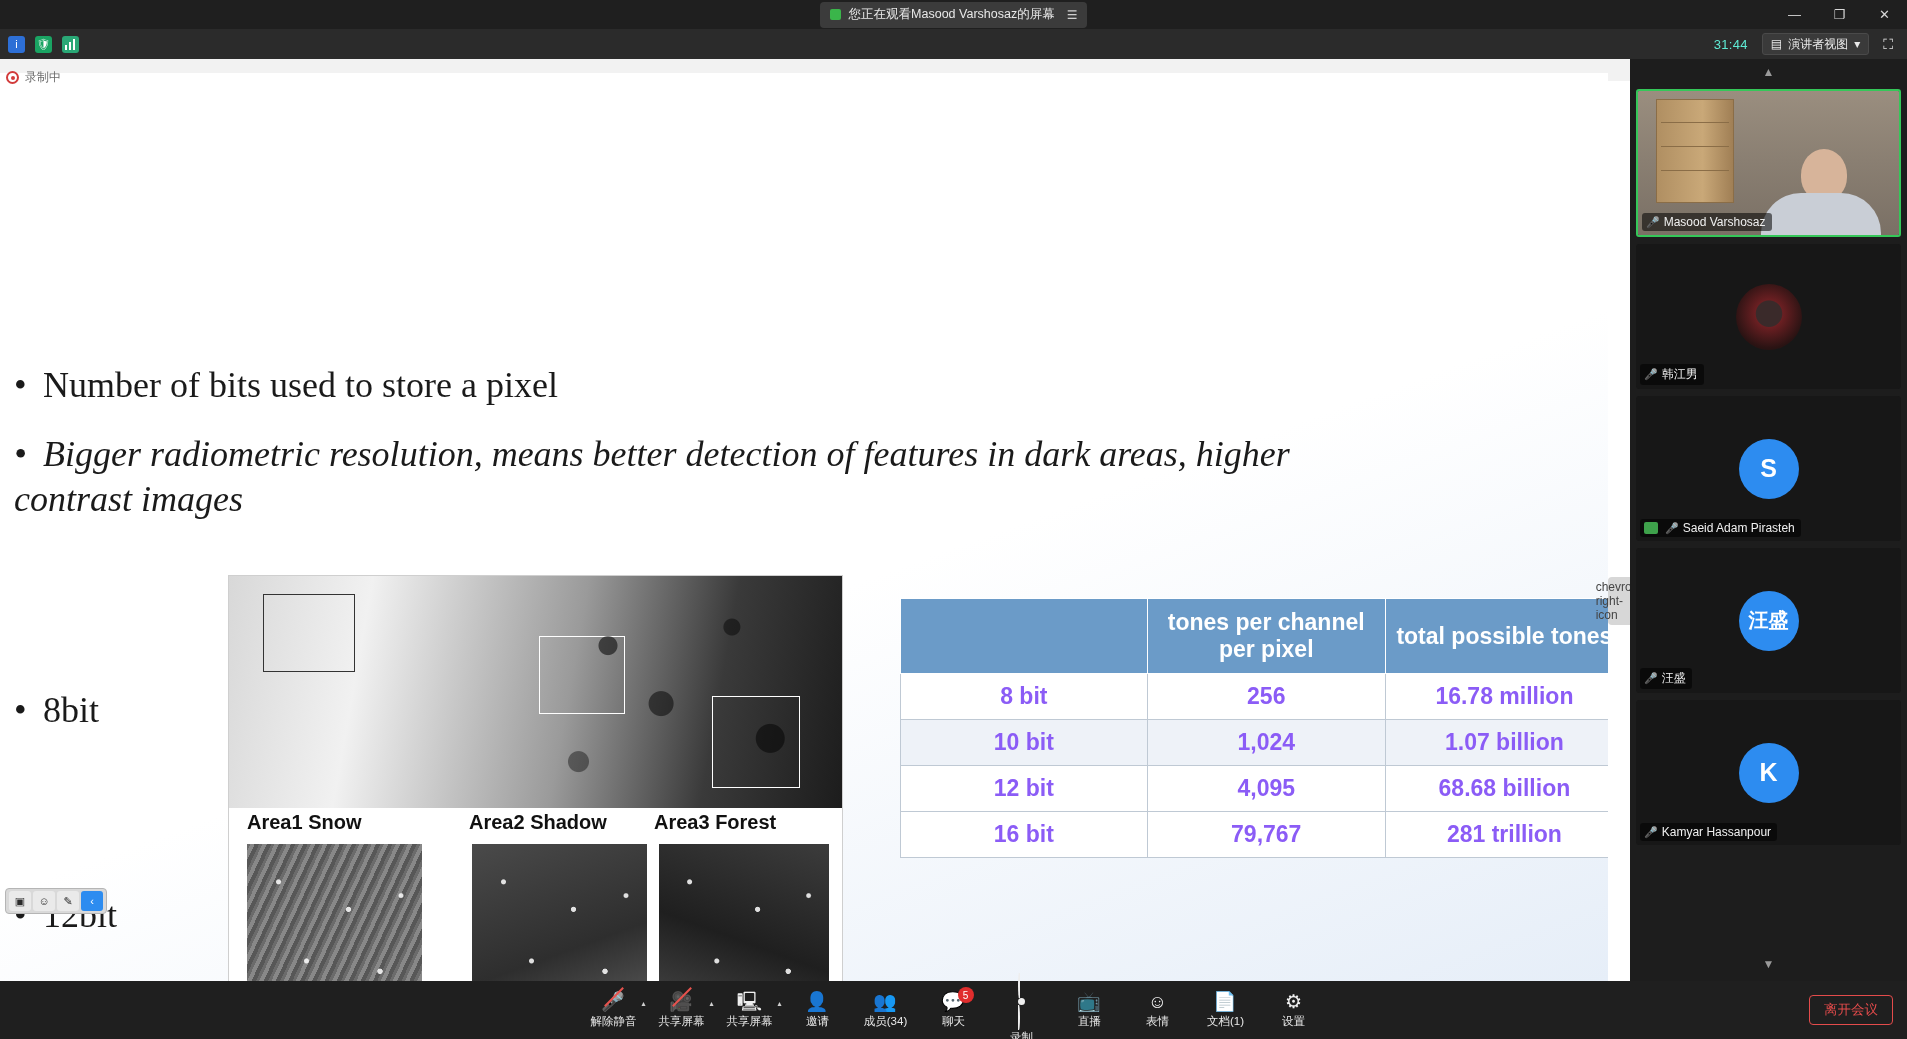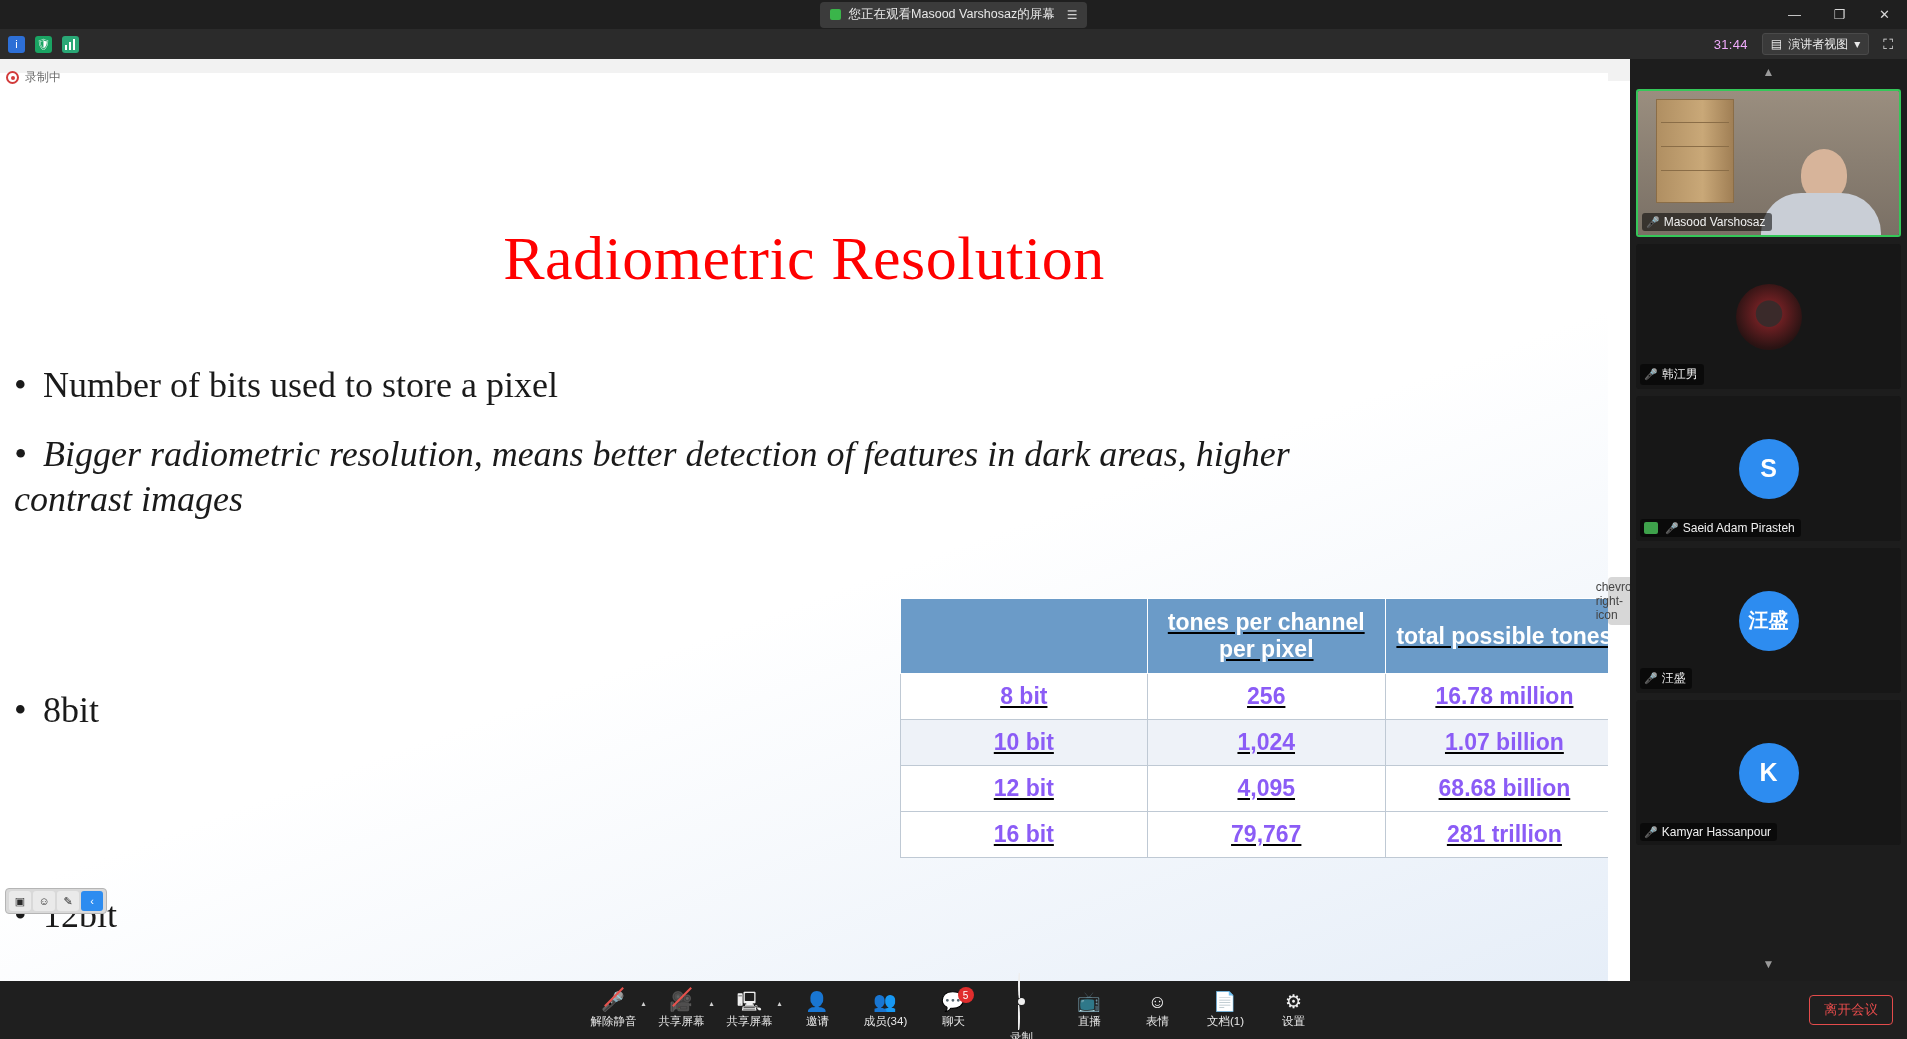--- a/index.html
+++ b/index.html
@@ -40,21 +40,21 @@
   .ic-sq { width: 17px; height: 17px; border-radius: 3px; display: flex; align-items: center;
            justify-content: center; font-size: 11px; color: #fff; }
   .ic-info { background: #2d6fd6; }
   .ic-shield { background: #1aa463; }
   .ic-bars { background: #2aa876; position: relative; }
   .ic-bars i { position: absolute; bottom: 3px; width: 2px; background: #fff; }
   .subbar-right {
     margin-left: auto; display: flex; align-items: center; gap: 14px; padding-right: 12px;
     color: #e2e2e2; font-size: 12.5px;
   }
-  .timer { font-size: 13px; color: #f0abfc; letter-spacing: .3px; }
+  .timer { font-size: 13px; color: #5eead4; letter-spacing: .3px; }
   .view-btn {
     display: flex; align-items: center; gap: 6px; background: #3a3a3a; border: 1px solid #4a4a4a;
     border-radius: 3px; height: 22px; padding: 0 8px; color: #eaeaea; font-size: 12px;
   }
   .fullscreen-ic { color: #e0e0e0; font-size: 14px; padding-right: 2px; }
 
   
   .stage {
     position: absolute; top: 59px; left: 0; width: 1630px; height: 922px;
     background: #ffffff;
@@ -134,21 +134,21 @@
       radial-gradient(circle at 34% 68%, #fff 0 2px, transparent 3px),
       radial-gradient(circle at 76% 74%, #fff 0 2.4px, transparent 3px),
       radial-gradient(circle at 88% 30%, #fff 0 1.8px, transparent 3px),
       radial-gradient(circle at 46% 88%, #fff 0 2px, transparent 3px);
     opacity:.85;
   }
 
   
   .tbl {
     position: absolute; left: 900px; top: 525px; width: 724px;
-    border-collapse: collapse; font-family: "Liberation Sans", sans-serif; text-decoration: underline;
+    border-collapse: collapse; font-family: "Liberation Sans", sans-serif;
   }
   .tbl th {
     background: #6b9bc8; color: #fff; font-size: 23px; font-weight: bold;
     border: 1px solid #ffffff; padding: 10px 6px; line-height: 1.18; vertical-align: middle;
   }
   .tbl td {
     border: 1px solid #bfc9d4; text-align: center; font-size: 23px; font-weight: bold;
     color: #8b5cf6; padding: 9px 6px; background: #ffffff;
   }
   .tbl tr.alt td { background: #eef2f8; }
@@ -308,39 +308,55 @@
         <span>▾</span>
       </span>
       <span class="fullscreen-ic">⛶</span>
     </div>
   </div>
 
   <div class="stage">
     <div class="stage-header"></div>
     <div class="slide">
 
-      <div class="slide-title">Radiometric Resolution</div>
 
       <div class="bullet b1">
         <span class="dot">•</span>
         <span>Number of bits used to store a pixel</span>
       </div>
       <div class="bullet b2">
         <span class="dot">•</span>
         <span>Bigger radiometric resolution, means better detection of features in dark areas, higher contrast images</span>
       </div>
       <div class="bullet b3">
         <span class="dot">•</span>
         <span>8bit</span>
       </div>
       <div class="bullet b4">
         <span class="dot">•</span>
         <span>12bit</span>
       </div>
 
+      <div class="figure">
+        <div class="fig-top">
+          <div class="fig-box box1"></div>
+          <div class="fig-box box2"></div>
+          <div class="fig-box box3"></div>
+        </div>
+        <div class="fig-labels">
+          <span class="lab1">Area1  Snow</span>
+          <span class="lab2">Area2  Shadow</span>
+          <span class="lab3">Area3  Forest</span>
+        </div>
+        <div class="fig-thumbs">
+          <div class="thumb t1"></div>
+          <div class="thumb t2"></div>
+          <div class="thumb t3"></div>
+        </div>
+      </div>
 
       <table class="tbl">
         <thead>
           <tr>
             <th class="col1"></th>
             <th class="col2">tones per channel per pixel</th>
             <th class="col3">total possible tones</th>
           </tr>
         </thead>
         <tbody>

